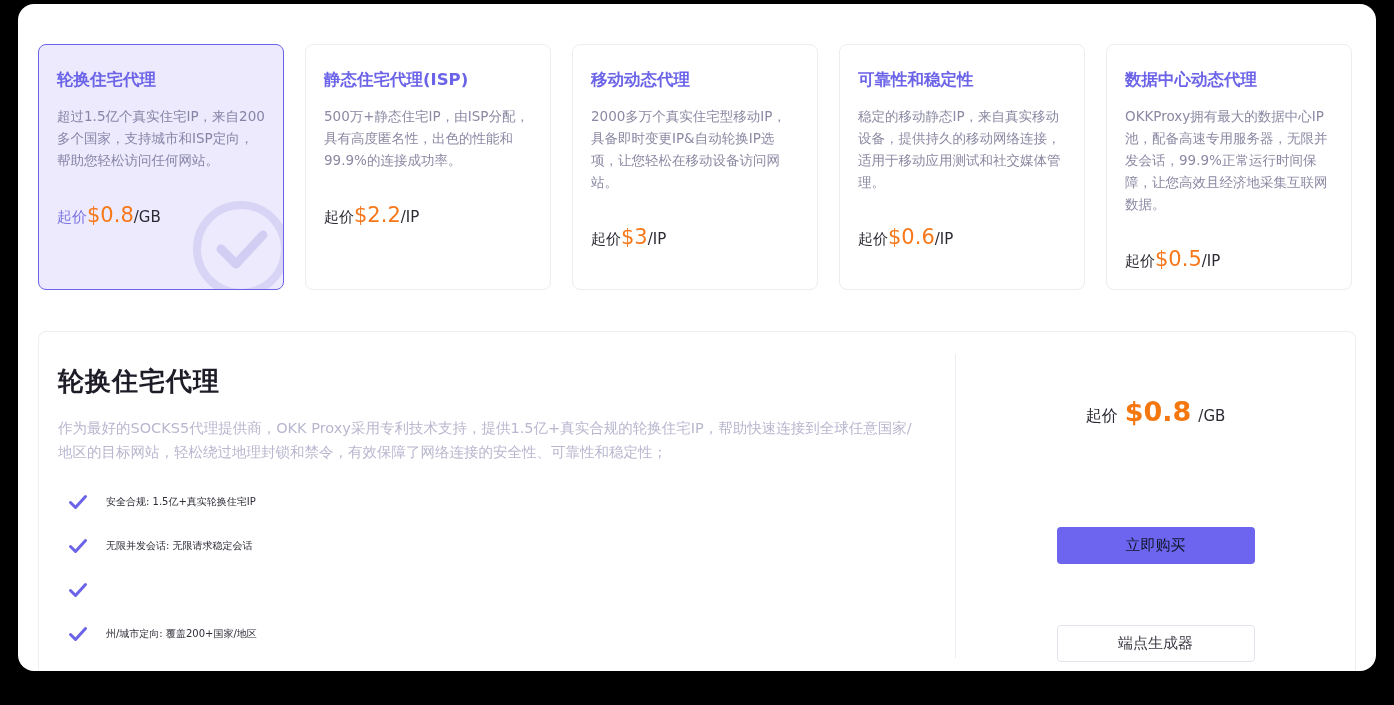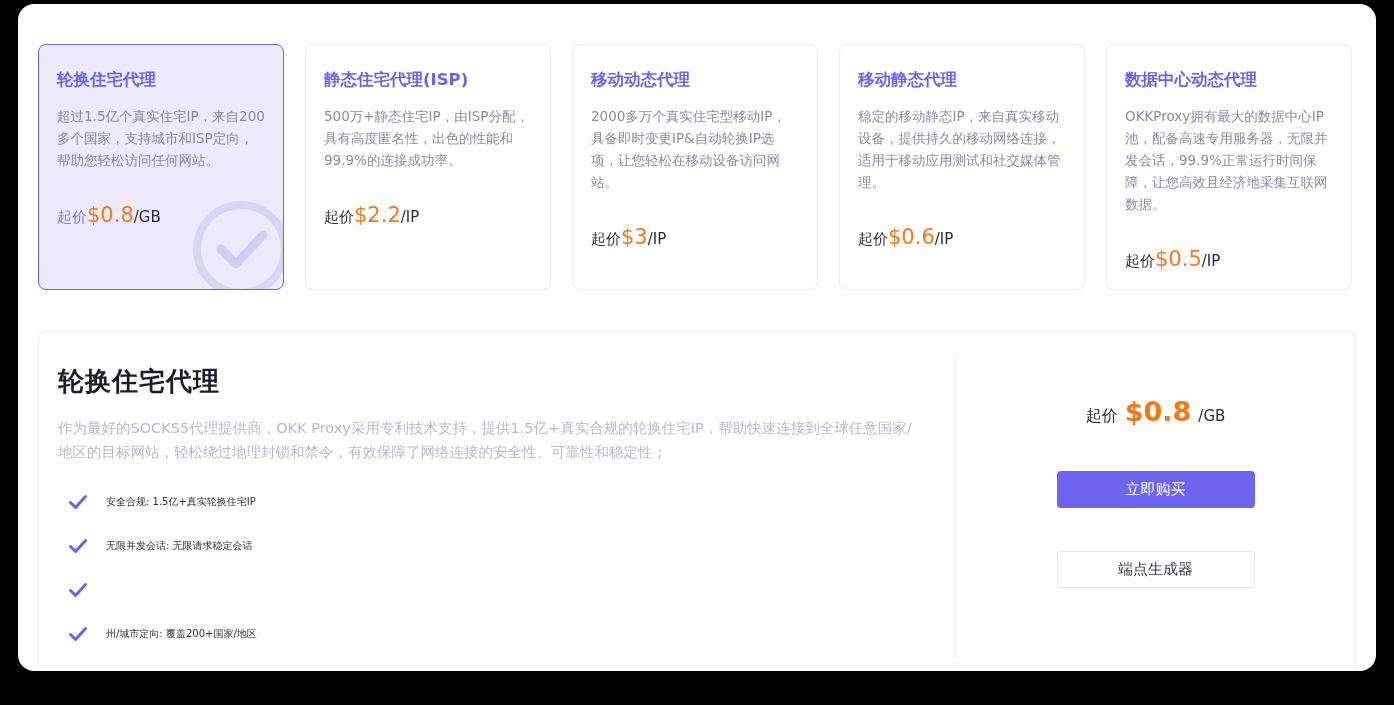--- a/index.html
+++ b/index.html
@@ -133,27 +133,27 @@
     height: 37px;
     border-radius: 4px;
     font-size: 15px;
     display: flex;
     align-items: center;
     justify-content: center;
     cursor: pointer;
     font-family: inherit;
   }
   .btn-buy {
-    margin-top: 44px;
+    margin-top: 100px;
     background: #6d64f0;
-    color: #ffffff;
+    color: #0f172a;
     border: none;
   }
   .btn-endpoint {
-    margin-top: 43px;
+    margin-top: 61px;
     background: #ffffff;
     color: #3b3a44;
     border: 1px solid #e3e3ec;
   }
 </style>
 </head>
 <body>
 
 <div class="app-surface">
 
@@ -181,21 +181,21 @@
 
     <div class="card">
       <div class="card-title">移动动态代理</div>
       <div class="card-desc">2000多万个真实住宅型移动IP，具备即时变更IP&amp;自动轮换IP选项，让您轻松在移动设备访问网站。</div>
       <div class="card-price">
         <span class="price-prefix">起价</span><span class="amount">$3</span><span>/IP</span>
       </div>
     </div>
 
     <div class="card">
-      <div class="card-title">移动静态代理</div>
+      <div class="card-title">可靠性和稳定性</div>
       <div class="card-desc">稳定的移动静态IP，来自真实移动设备，提供持久的移动网络连接，适用于移动应用测试和社交媒体管理。</div>
       <div class="card-price">
         <span class="price-prefix">起价</span><span class="amount">$0.6</span><span>/IP</span>
       </div>
     </div>
 
     <div class="card">
       <div class="card-title">数据中心动态代理</div>
       <div class="card-desc">OKKProxy拥有最大的数据中心IP池，配备高速专用服务器，无限并发会话，99.9%正常运行时间保障，让您高效且经济地采集互联网数据。</div>
       <div class="card-price">

